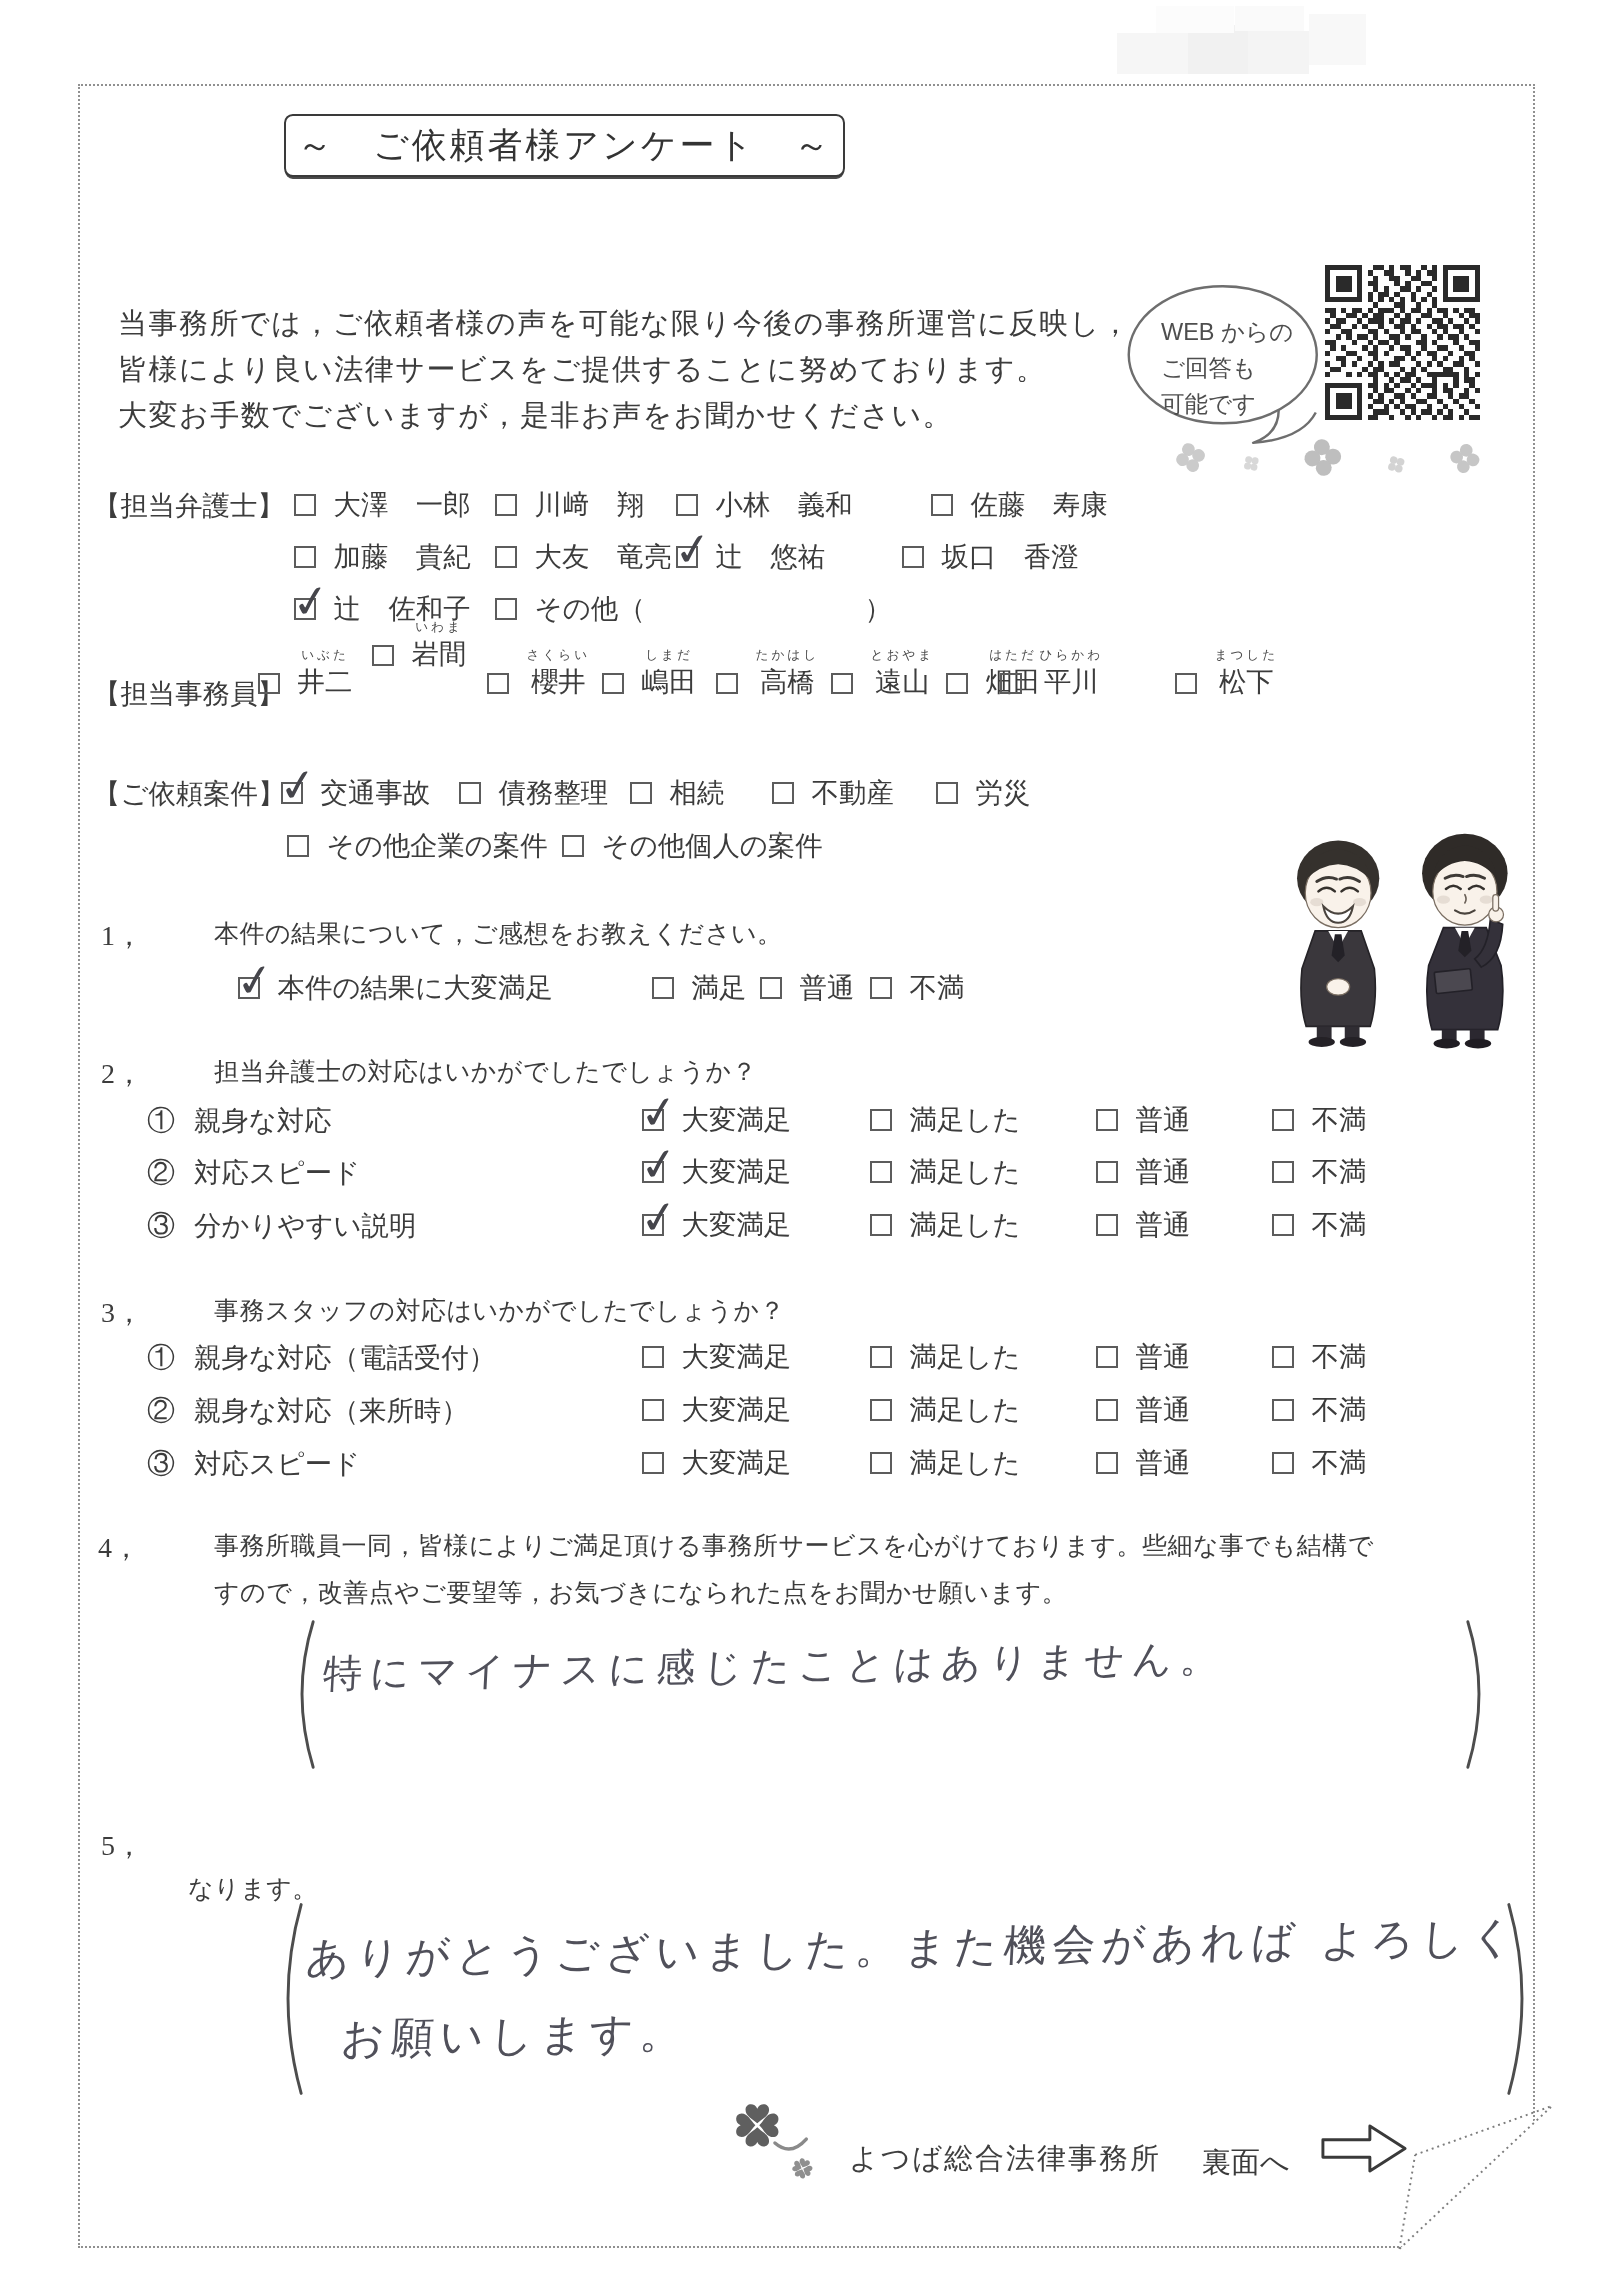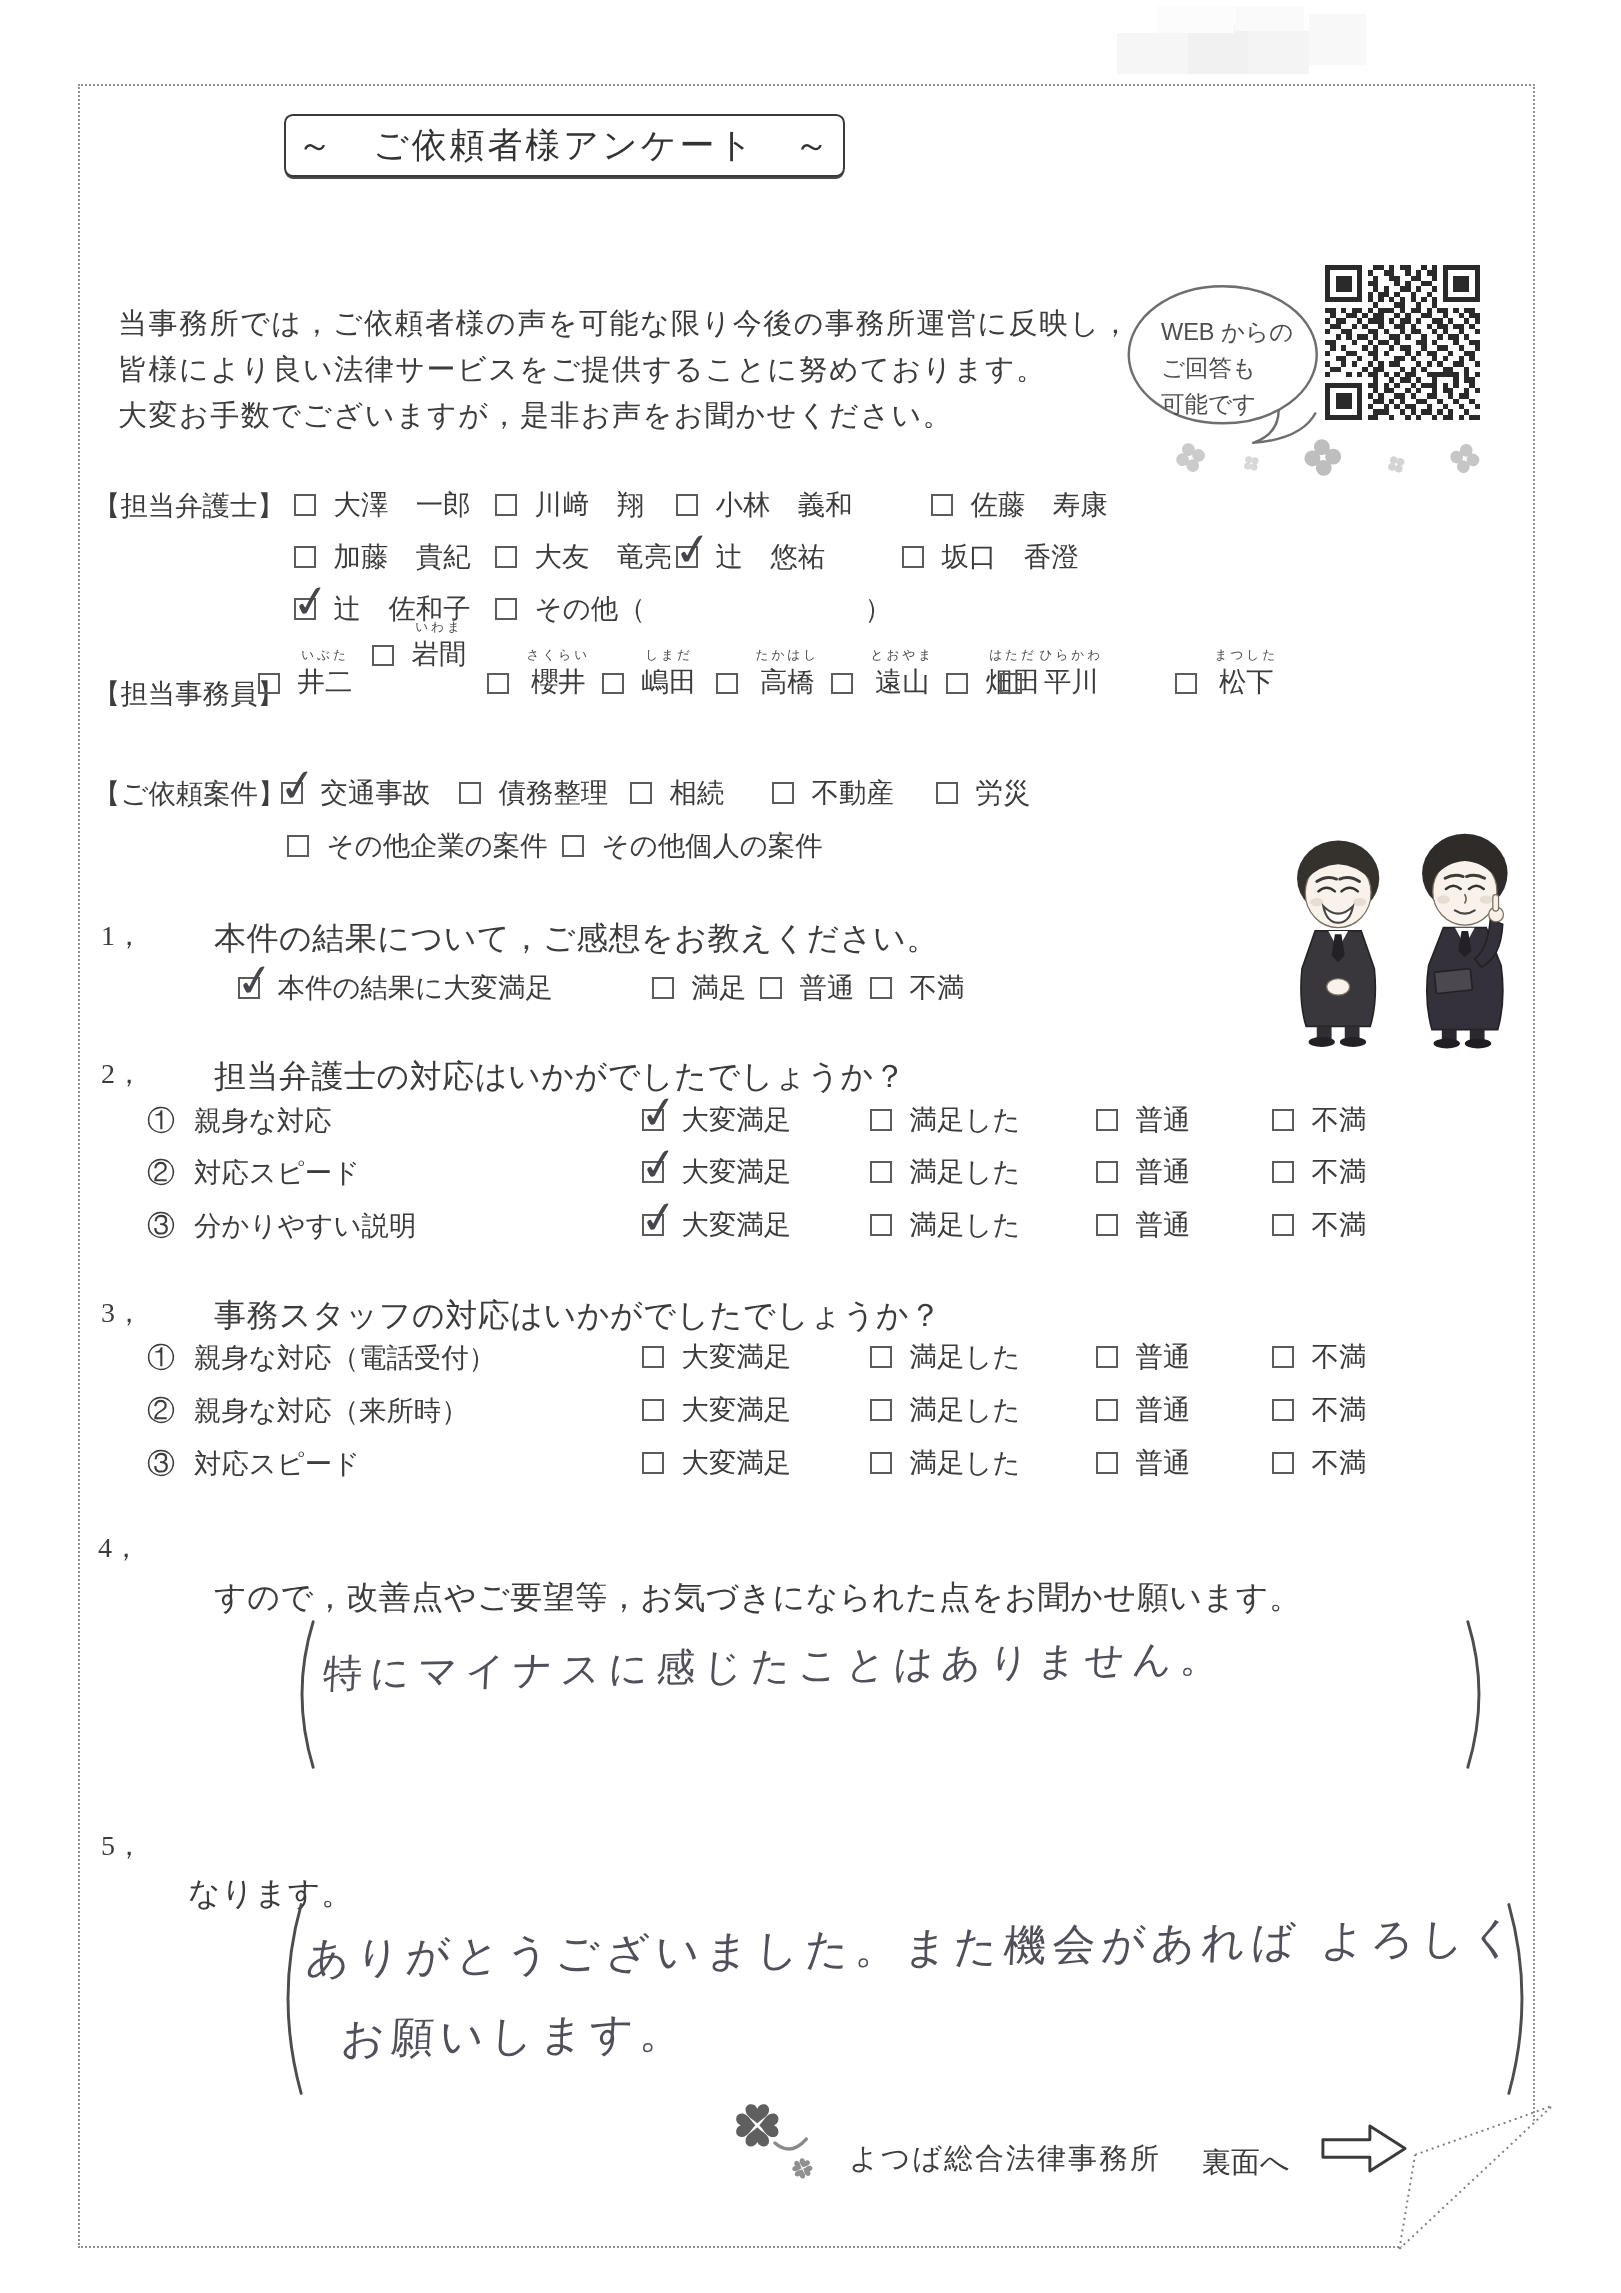--- a/index.html
+++ b/index.html
@@ -11,21 +11,21 @@
   .frame{position:absolute;left:78px;top:84px;width:1457px;height:2164px;border:2px dotted #909090}
   
   .titlebox{position:absolute;left:284px;top:114px;width:561px;height:63px;border:2.9px solid #3a3a3a;
             border-radius:8.8px;box-shadow:0 2.9px 0 -1px #4a4a4a;display:flex;align-items:center;justify-content:center;background:#fff}
   .titlebox .t{font-size:35px;letter-spacing:2.9px;color:#333;white-space:nowrap}
   
   .introline{position:absolute;left:118px;font-size:29px;letter-spacing:1.5px;white-space:nowrap}
   
   .seclabel{position:absolute;font-size:27.4px;white-space:nowrap}
   .qnum{position:absolute;font-size:28px;white-space:nowrap}
-  .qtext{position:absolute;font-size:32px;letter-spacing:0.5px;white-space:nowrap}
+  .qtext{position:absolute;font-size:25px;letter-spacing:0.5px;white-space:nowrap}
   .subnum{position:absolute;font-size:28px;white-space:nowrap}
   .sublabel{position:absolute;font-size:27.4px;white-space:nowrap}
   
   .cb{position:absolute;display:flex;align-items:center;gap:18px;white-space:nowrap}
   .cb .box{width:21.6px;height:21.6px;border:2px solid #5c5c5c;position:relative;flex:none;background:transparent}
   .cb .box::after{content:"✓";position:absolute;left:-3.9px;top:-21.6px;font-size:45px;line-height:1;
                   color:#45454b;font-family:"DejaVu Sans",sans-serif;transform:rotate(-7deg);display:none}
   .cb.checked .box::after{display:block}
   .cb .lbl{font-size:27.4px}
   .cb.staff{align-items:flex-end}
@@ -467,20 +467,21 @@
   <span class="cb" style="left:1096px;top:1445px">
       <span class="box"></span>
       <span class="lbl">普通</span>
     </span>
   <span class="cb" style="left:1272px;top:1445px">
       <span class="box"></span>
       <span class="lbl">不満</span>
     </span>
 
   <div class="qnum" style="left:98px;top:1529px">4，</div>
+  <div class="qtext" style="left:214px;top:1529px">事務所職員一同，皆様によりご満足頂ける事務所サービスを心がけております。些細な事でも結構で</div>
   <div class="qtext" style="left:214px;top:1576px">すので，改善点やご要望等，お気づきになられた点をお聞かせ願います。</div>
   <svg class="paren" style="left:286px;top:1617px" width="33" height="155" viewBox="0 0 34 158">
       <path d="M28 4 Q5 78 28 154" stroke="#4d4d4d" stroke-width="3" fill="none" stroke-linecap="round"></path>
     </svg>
   <svg class="paren" style="left:1462px;top:1617px" width="33" height="155" viewBox="0 0 34 158">
       <path d="M6 4 Q29 78 6 154" stroke="#4d4d4d" stroke-width="3" fill="none" stroke-linecap="round"></path>
     </svg>
   <div class="hand" style="left:323px;top:1639px;font-size:39px;letter-spacing:7.8px">特にマイナスに感じたことはありません。</div>
 
   <div class="qnum" style="left:101px;top:1827px">5，</div>

